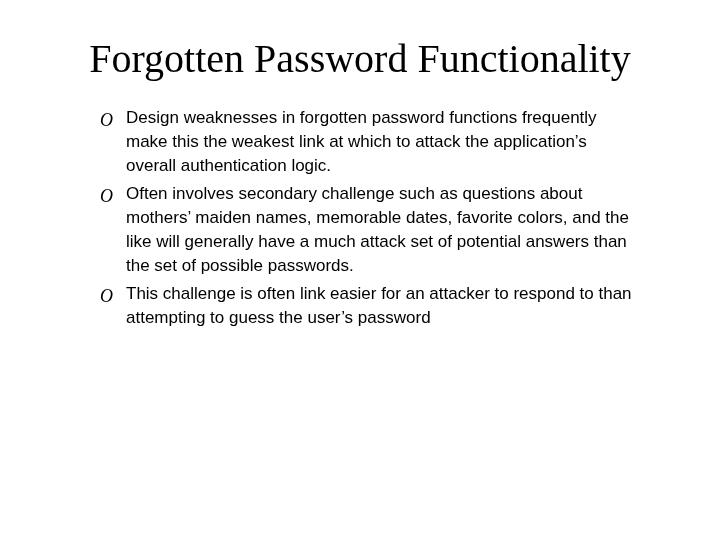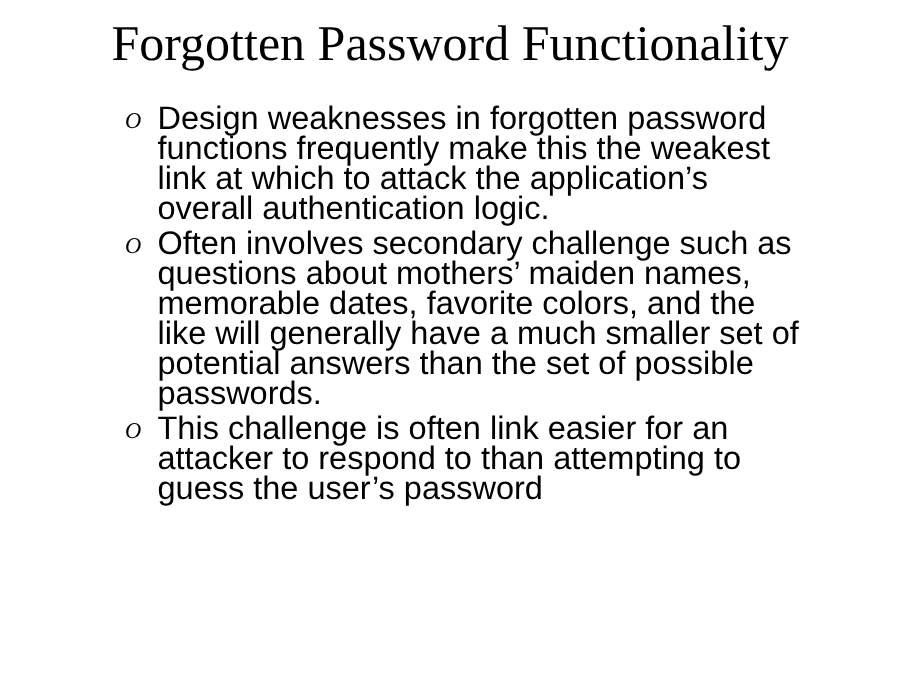--- a/index.html
+++ b/index.html
@@ -8,21 +8,21 @@
     width: 720px;
     height: 540px;
     background: #ffffff;
     font-family: Arial, Helvetica, sans-serif;
     color: #000000;
   }
   .slide {
     width: 720px;
     height: 540px;
     box-sizing: border-box;
-    padding: 12px 60px 40px 60px;
+    padding: 36px 60px 40px 60px;
     display: flex;
     flex-direction: column;
   }
   .title {
     font-family: Georgia, "Times New Roman", Times, serif;
     font-weight: 400;
     font-size: 40px;
     line-height: 1.15;
     text-align: center;
     margin: 0 auto 24px auto;
@@ -41,42 +41,42 @@
     font-size: 18px;
     line-height: 24px;
     color: #000;
     width: 26px;
     flex: 0 0 26px;
     text-align: left;
     padding-top: 2px;
     font-style: italic;
   }
   .text {
-    font-size: 26px;
+    font-size: 17px;
     line-height: 24px;
     color: #000;
     flex: 1 1 auto;
   }
 </style>
 </head>
 <body>
 
 <div class="slide">
   <h1 class="title">Forgotten Password Functionality</h1>
 
   <div class="body">
 
     <div class="bullet">
       <span class="marker">O</span>
       <span class="text">Design weaknesses in forgotten password functions frequently make this the weakest link at which to attack the application’s overall authentication logic.</span>
     </div>
 
     <div class="bullet">
       <span class="marker">O</span>
-      <span class="text">Often involves secondary challenge such as questions about mothers’ maiden names, memorable dates, favorite colors, and the like will generally have a much smaller set of potential answers than the set of possible passwords.</span>
+      <span class="text">Often involves secondary challenge such as questions about mothers’ maiden names, memorable dates, favorite colors, and the like will generally have a much attack set of potential answers than the set of possible passwords.</span>
     </div>
 
     <div class="bullet">
       <span class="marker">O</span>
       <span class="text">This challenge is often link easier for an attacker to respond to than attempting to guess the user’s password</span>
     </div>
 
   </div>
 </div>
 

